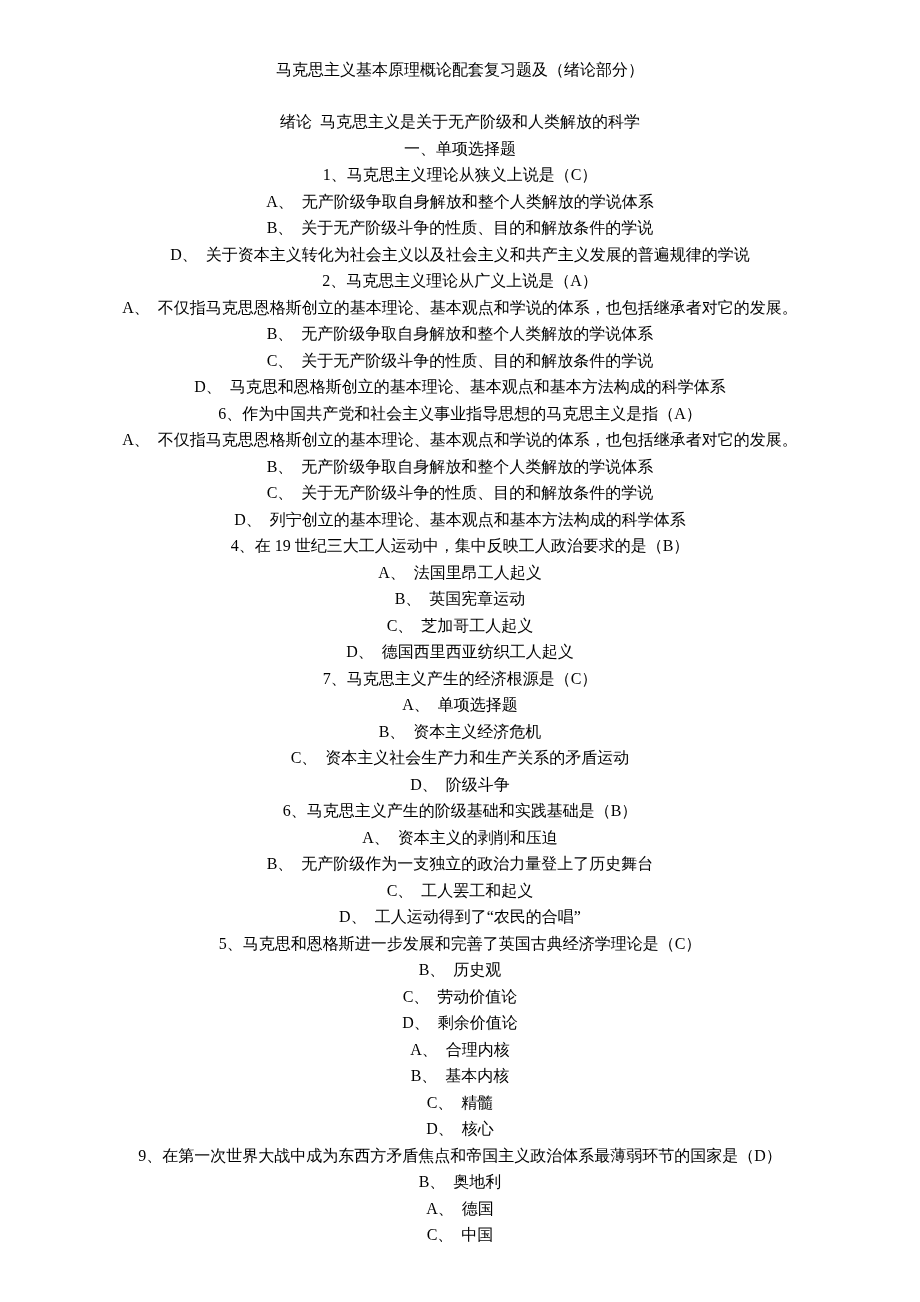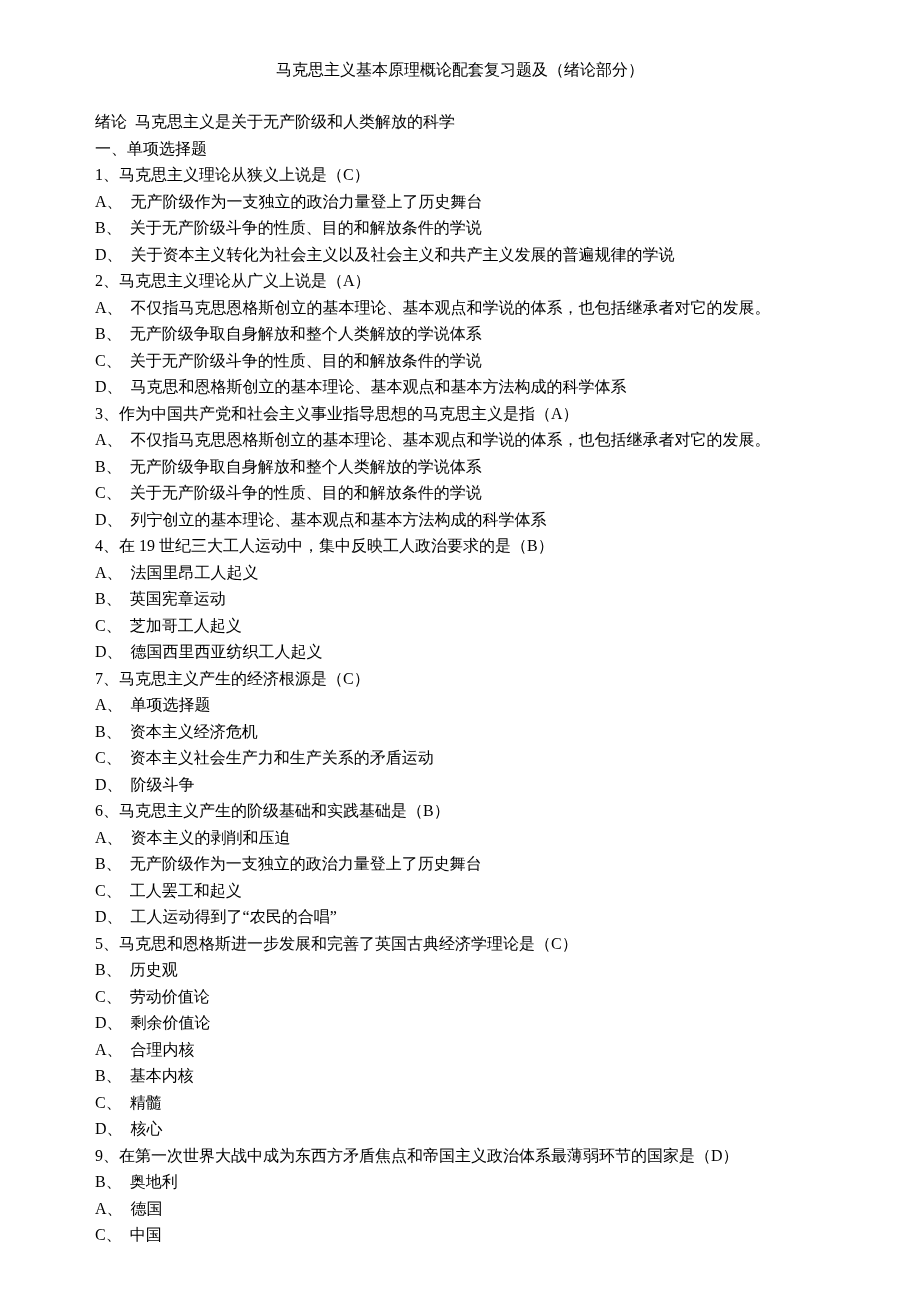--- a/index.html
+++ b/index.html
@@ -19,40 +19,41 @@
   .title {
     text-align: center;
     font-size: 16px;
     margin-bottom: 28px;
     font-family: Liberation Mono, monospace;
   }
   .line {
     font-size: 16px;
     line-height: 26.5px;
     white-space: pre-wrap;
+    text-align: center;
   }
 </style>
 </head>
 <body>
 
 <div class="page">
   <div class="title">马克思主义基本原理概论配套复习题及（绪论部分）</div>
   <div id="content">
       <div class="line">绪论  马克思主义是关于无产阶级和人类解放的科学</div>
       <div class="line">一、单项选择题</div>
       <div class="line">1、马克思主义理论从狭义上说是（C）</div>
-      <div class="line">A、  无产阶级作为一支独立的政治力量登上了历史舞台</div>
+      <div class="line">A、  无产阶级争取自身解放和整个人类解放的学说体系</div>
       <div class="line">B、  关于无产阶级斗争的性质、目的和解放条件的学说</div>
       <div class="line">D、  关于资本主义转化为社会主义以及社会主义和共产主义发展的普遍规律的学说</div>
       <div class="line">2、马克思主义理论从广义上说是（A）</div>
       <div class="line">A、  不仅指马克思恩格斯创立的基本理论、基本观点和学说的体系，也包括继承者对它的发展。</div>
       <div class="line">B、  无产阶级争取自身解放和整个人类解放的学说体系</div>
       <div class="line">C、  关于无产阶级斗争的性质、目的和解放条件的学说</div>
       <div class="line">D、  马克思和恩格斯创立的基本理论、基本观点和基本方法构成的科学体系</div>
-      <div class="line">3、作为中国共产党和社会主义事业指导思想的马克思主义是指（A）</div>
+      <div class="line">6、作为中国共产党和社会主义事业指导思想的马克思主义是指（A）</div>
       <div class="line">A、  不仅指马克思恩格斯创立的基本理论、基本观点和学说的体系，也包括继承者对它的发展。</div>
       <div class="line">B、  无产阶级争取自身解放和整个人类解放的学说体系</div>
       <div class="line">C、  关于无产阶级斗争的性质、目的和解放条件的学说</div>
       <div class="line">D、  列宁创立的基本理论、基本观点和基本方法构成的科学体系</div>
       <div class="line">4、在 19 世纪三大工人运动中，集中反映工人政治要求的是（B）</div>
       <div class="line">A、  法国里昂工人起义</div>
       <div class="line">B、  英国宪章运动</div>
       <div class="line">C、  芝加哥工人起义</div>
       <div class="line">D、  德国西里西亚纺织工人起义</div>
       <div class="line">7、马克思主义产生的经济根源是（C）</div>

